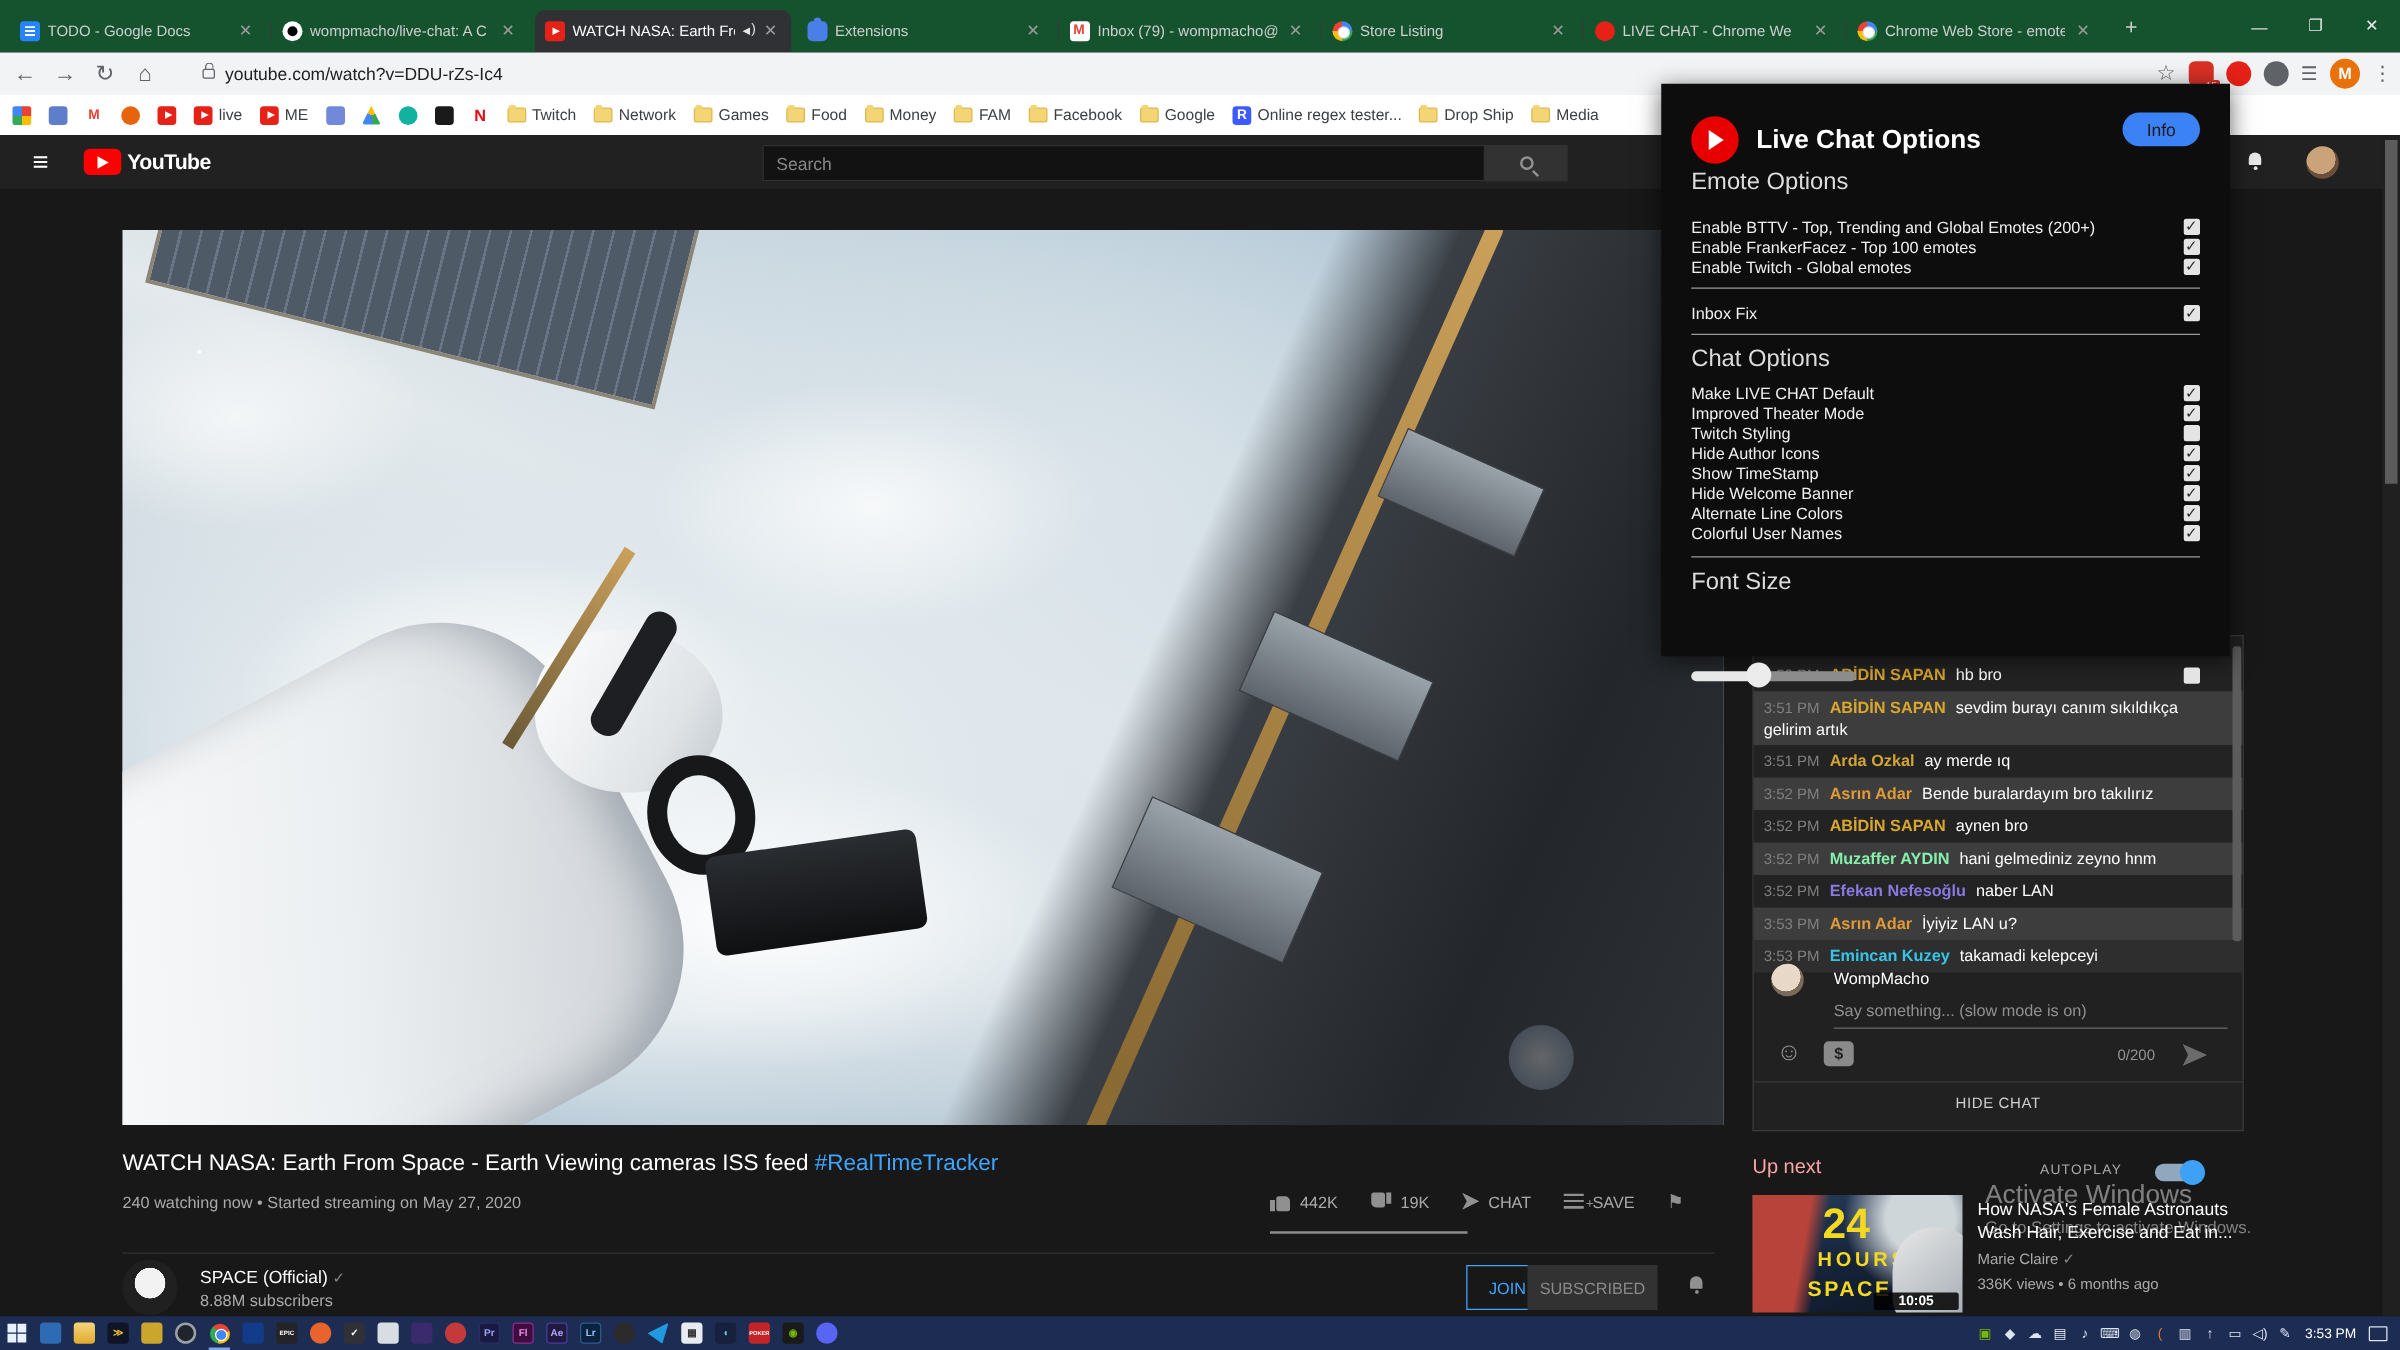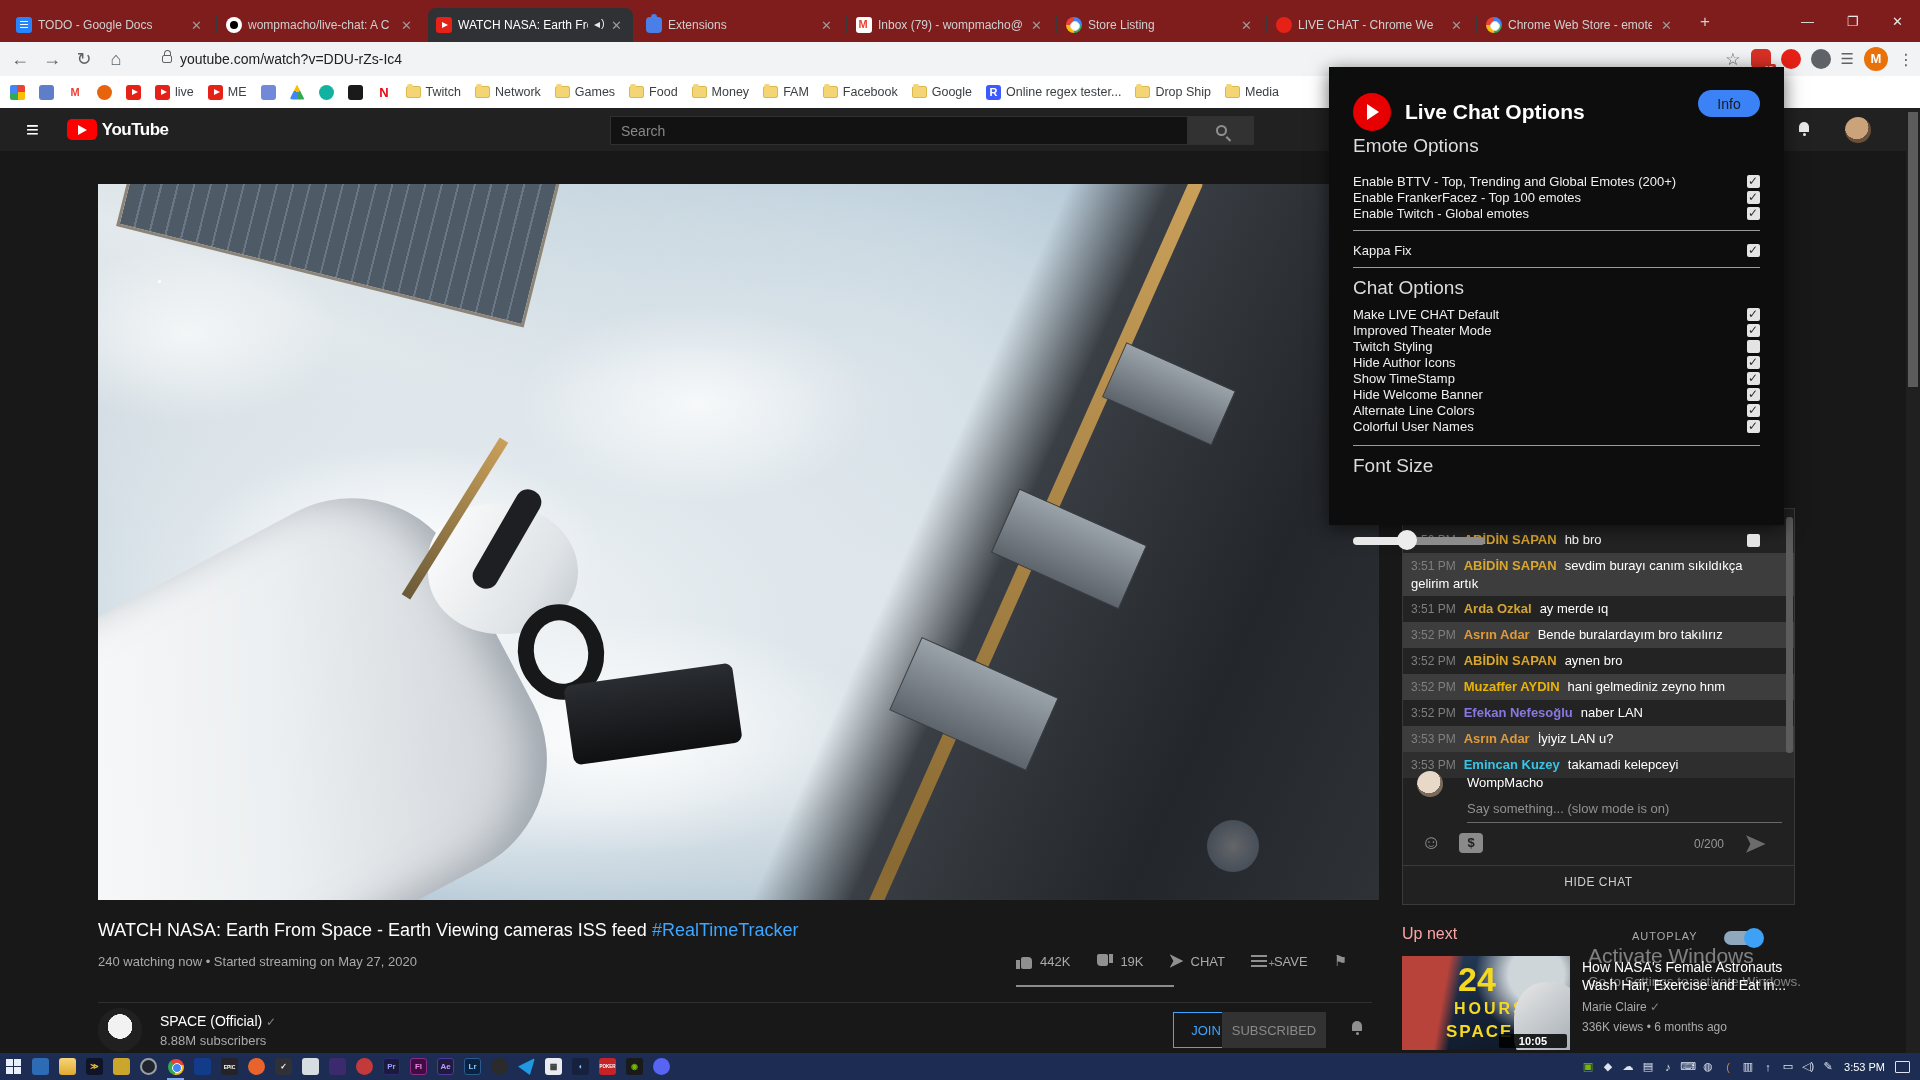--- a/index.html
+++ b/index.html
@@ -1,21 +1,21 @@
 <!DOCTYPE html>
 <html><head>
 <meta charset="utf-8">
 <style>
   html,body{margin:0;padding:0;background:#000;}
   *{box-sizing:border-box;font-family:"Liberation Sans","DejaVu Sans",sans-serif;}
   .screen{position:relative;width:1920px;height:1080px;overflow:hidden;background:#181818;}
   .abs{position:absolute;}
 
   
-  .tabstrip{position:absolute;left:0;top:0;width:1920px;height:42px;background:#7f1d1d;}
+  .tabstrip{position:absolute;left:0;top:0;width:1920px;height:42px;background:#14532d;}
   .tab{position:absolute;top:8px;height:34px;width:205px;display:flex;align-items:center;padding:0 8px;color:#cfcfcf;font-size:12px;}
   .tab .ttl{flex:1;white-space:nowrap;overflow:hidden;margin:0 6px;}
   .tab .x{color:#9a9a9a;font-size:13px;padding:0 3px;}
   .tab.active{background:#2f3134;border-radius:8px 8px 0 0;color:#fff;}
   .tabsep{position:absolute;top:16px;width:1px;height:18px;background:#3a3a3a;}
   .fav{width:16px;height:16px;border-radius:3px;flex:0 0 16px;position:relative;}
   .fav-docs{background:#2684fc;}
   .fav-docs::after{content:"";position:absolute;left:4px;top:4px;width:8px;height:8px;
      background:linear-gradient(#fff 0 1.5px,transparent 1.5px 3px,#fff 3px 4.5px,transparent 4.5px 6px,#fff 6px 7.5px,transparent 0);}
   .fav-github{background:#fff;border-radius:50%;}
@@ -405,21 +405,21 @@
   <div class="subbtn">SUBSCRIBED</div>
   <div class="bell2"><span class="bellic"></span></div>
 
   <div class="chatbox">
     <div class="chatrows">
       <div class="crow"><span class="ctime">3:50 PM</span><span class="cuser" style="color: rgb(217, 166, 46);">ABİDİN SAPAN</span><span>hb bro</span></div>
       <div class="crow alt"><span class="ctime">3:51 PM</span><span class="cuser" style="color: rgb(217, 166, 46);">ABİDİN SAPAN</span><span>sevdim burayı canım sıkıldıkça gelirim artık</span></div>
       <div class="crow"><span class="ctime">3:51 PM</span><span class="cuser" style="color: rgb(210, 165, 52);">Arda Ozkal</span><span>ay merde ıq</span></div>
       <div class="crow alt"><span class="ctime">3:52 PM</span><span class="cuser" style="color: rgb(224, 154, 56);">Asrın Adar</span><span>Bende buralardayım bro takılırız</span></div>
       <div class="crow"><span class="ctime">3:52 PM</span><span class="cuser" style="color: rgb(217, 166, 46);">ABİDİN SAPAN</span><span>aynen bro</span></div>
-      <div class="crow alt"><span class="ctime">3:52 PM</span><span class="cuser" style="color: #eab308;">Muzaffer AYDIN</span><span>hani gelmediniz zeyno hnm</span></div>
+      <div class="crow alt"><span class="ctime">3:52 PM</span><span class="cuser" style="color: #86efac;">Muzaffer AYDIN</span><span>hani gelmediniz zeyno hnm</span></div>
       <div class="crow"><span class="ctime">3:52 PM</span><span class="cuser" style="color: rgb(136, 120, 224);">Efekan Nefesoğlu</span><span>naber LAN</span></div>
       <div class="crow alt"><span class="ctime">3:53 PM</span><span class="cuser" style="color: rgb(224, 154, 56);">Asrın Adar</span><span>İyiyiz LAN u?</span></div>
       <div class="crow" style="background:#2e2e2e"><span class="ctime">3:53 PM</span><span class="cuser" style="color: rgb(53, 197, 232);">Emincan Kuzey</span><span>takamadi kelepceyi</span></div>
     </div>
     <div class="chat-sb"></div>
     <div class="ciavatar"></div>
     <div class="ciname">WompMacho</div>
     <div class="ciph">Say something... (slow mode is on)</div>
     <div class="ciline"></div>
     <div class="smiley">☺</div>
@@ -442,21 +442,21 @@
     <div class="opt" style="top:123px">
         <span class="lbl">Enable FrankerFacez - Top 100 emotes</span>
         <span class="cb checked"></span>
       </div>
     <div class="opt" style="top:139px">
         <span class="lbl">Enable Twitch - Global emotes</span>
         <span class="cb checked"></span>
       </div>
     <div class="pdiv" style="top:163px"></div>
     <div class="opt" style="top:176px">
-        <span class="lbl">Kappa Fix</span>
+        <span class="lbl">Inbox Fix</span>
         <span class="cb checked"></span>
       </div>
     <div class="pdiv" style="top:200px"></div>
     <div class="sechead" style="top:210px">Chat Options</div>
     <div class="opt" style="top:240px">
         <span class="lbl">Make LIVE CHAT Default</span>
         <span class="cb checked"></span>
       </div>
     <div class="opt" style="top:256px">
         <span class="lbl">Improved Theater Mode</span>

